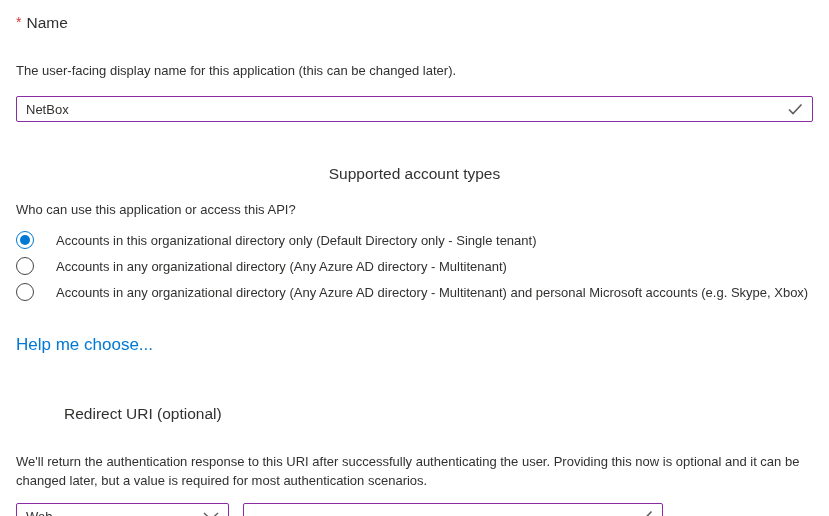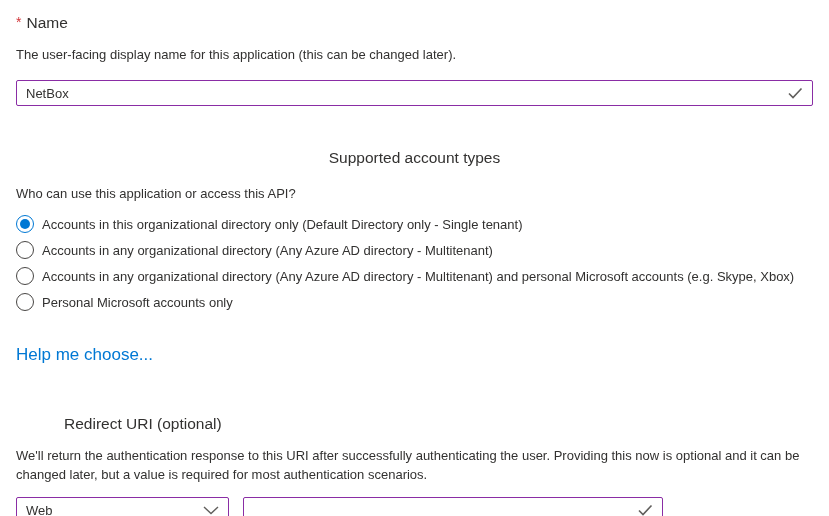--- a/index.html
+++ b/index.html
@@ -24,21 +24,21 @@
   }
   .required-marker {
     color: #d13438;
     margin-right: 5px;
     font-size: 14px;
     vertical-align: 1px;
   }
   .desc {
     font-size: 13px;
     line-height: 19px;
-    margin-top: 12px;
+    margin-top: 28px;
     max-width: 800px;
   }
 
   .text-field {
     margin-top: 16px;
     height: 26px;
     border: 1px solid #8a2da5;
     border-radius: 2px;
     background: #ffffff;
     display: flex;
@@ -84,21 +84,21 @@
   .radio-row.selected .radio-circle { border-color: #0078d4; }
   .radio-row.selected .radio-circle::after {
     content: "";
     width: 10px;
     height: 10px;
     border-radius: 50%;
     background: #0078d4;
   }
   .radio-label {
     font-size: 13px;
-    margin-left: 8px;
+    margin-left: 22px;
     white-space: nowrap;
   }
 
   .help-link {
     display: inline-block;
     margin-top: 26px;
     font-size: 17px;
     color: #0078d4;
     text-decoration: none;
     cursor: pointer;
@@ -159,24 +159,20 @@
       <span class="radio-label">Accounts in this organizational directory only (Default Directory only - Single tenant)</span>
     </div>
     <div class="radio-row">
       <span class="radio-circle"></span>
       <span class="radio-label">Accounts in any organizational directory (Any Azure AD directory - Multitenant)</span>
     </div>
     <div class="radio-row">
       <span class="radio-circle"></span>
       <span class="radio-label">Accounts in any organizational directory (Any Azure AD directory - Multitenant) and personal Microsoft accounts (e.g. Skype, Xbox)</span>
     </div>
-    <div class="radio-row">
-      <span class="radio-circle"></span>
-      <span class="radio-label">Personal Microsoft accounts only</span>
-    </div>
   </div>
 
   <a class="help-link" href="#">Help me choose...</a>
 
   
   <h2 class="section-title section-3">Redirect URI (optional)</h2>
 
   <div class="desc">We'll return the authentication response to this URI after successfully authenticating the user. Providing this now is optional and it can be changed later, but a value is required for most authentication scenarios.</div>
 
   <div class="uri-row">

